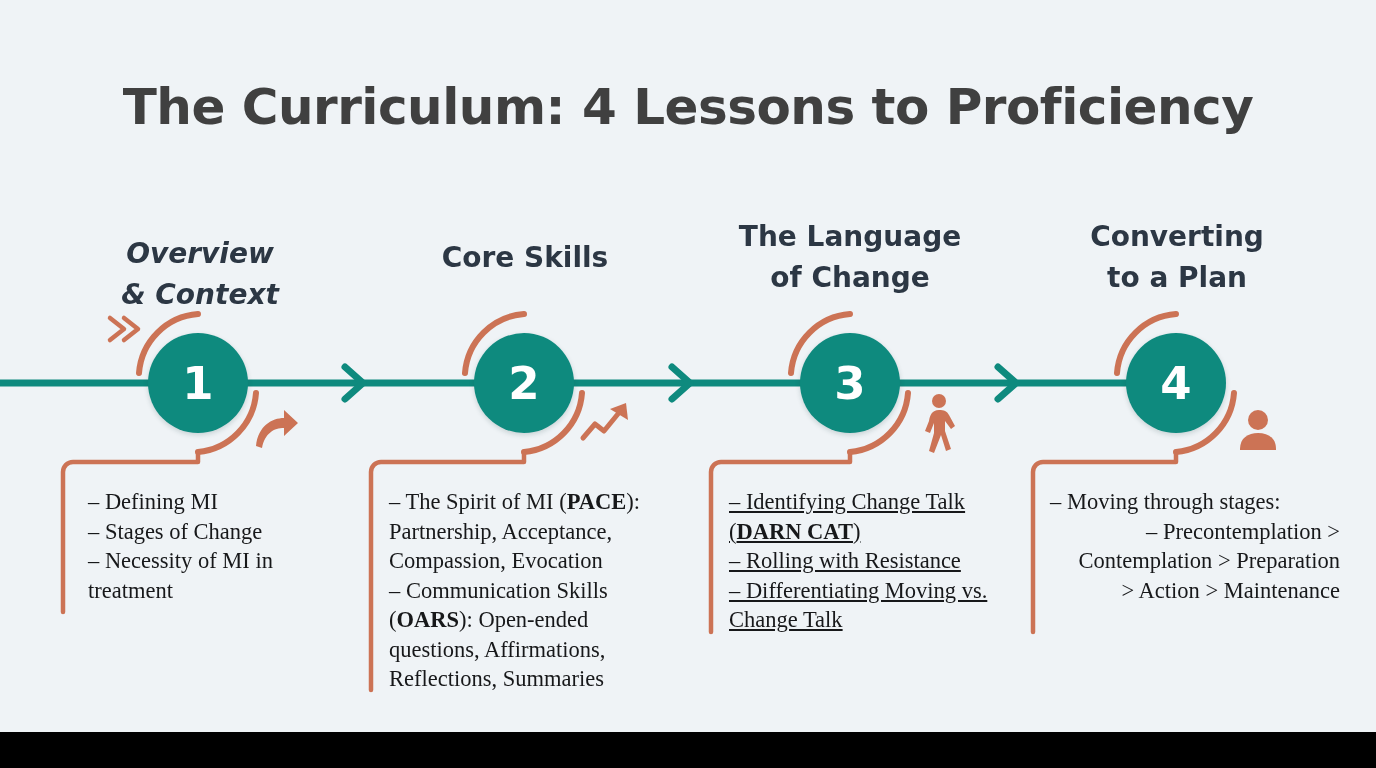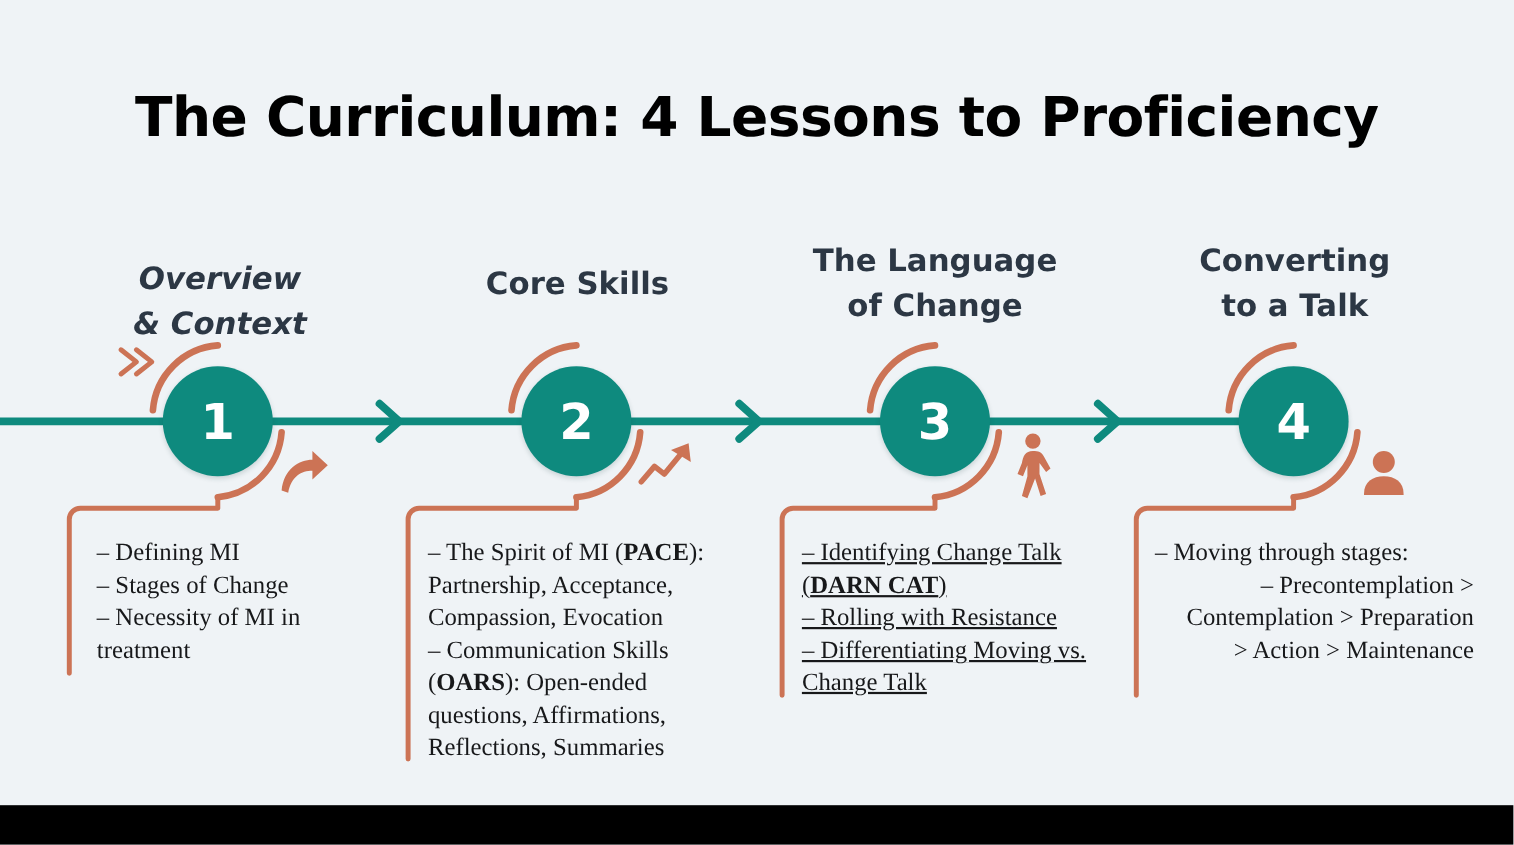--- a/index.html
+++ b/index.html
@@ -16,21 +16,21 @@
   }
   
   #title {
     position: absolute;
     left: 0; right: 0; top: 78px;
     text-align: center;
     font-family: "DejaVu Sans", sans-serif;
     font-weight: bold;
     font-size: 50px;
     letter-spacing: -0.5px;
-    color: #000000;
+    color: #404040;
     white-space: nowrap;
   }
   
   #timeline-svg {
     position: absolute;
     left: 0; top: 0;
     width: 1376px; height: 768px;
     pointer-events: none;
   }
   
@@ -133,21 +133,21 @@
     <path d="M 1234,393 A 64,64 0 0 1 1176,452" fill="none" stroke="#cc7355" stroke-width="6" stroke-linecap="round"></path>
     <path d="M 1176,452 L 1176,462 L 1043,462 A 10,10 0 0 0 1033,472 L 1033,632" fill="none" stroke="#cc7355" stroke-width="4.5" stroke-linecap="round" stroke-linejoin="round"></path>
   </svg>
 
   <div class="step-heading" id="heading-1">Overview
 &amp; Context</div>
   <div class="step-heading" id="heading-2">Core Skills</div>
   <div class="step-heading" id="heading-3">The Language
 of Change</div>
   <div class="step-heading" id="heading-4">Converting
-to a Talk</div>
+to a Plan</div>
 
   <div class="step-circle" id="circle-1">1</div>
   <div class="step-circle" id="circle-2">2</div>
   <div class="step-circle" id="circle-3">3</div>
   <div class="step-circle" id="circle-4">4</div>
 
   <div class="accent-icon" id="icon-chevrons">
     <svg width="40" height="38" viewBox="0 0 40 38">
       <polyline points="6,8 20,19 6,30" fill="none" stroke="#cc7355" stroke-width="4.5" stroke-linecap="round" stroke-linejoin="round"></polyline>
       <polyline points="20,8 34,19 20,30" fill="none" stroke="#cc7355" stroke-width="4.5" stroke-linecap="round" stroke-linejoin="round"></polyline>

